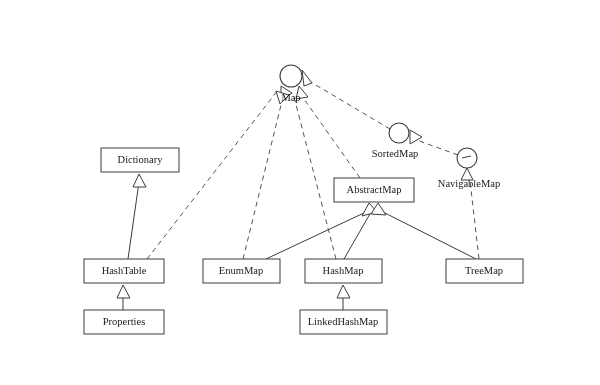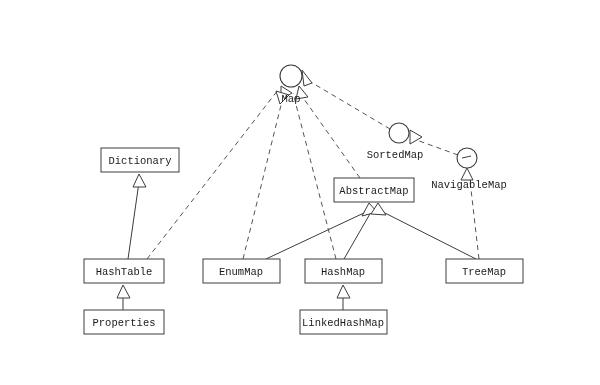--- a/index.html
+++ b/index.html
@@ -5,21 +5,21 @@
   html, body {
     margin: 0;
     padding: 0;
     background: #ffffff;
   }
   #canvas {
     position: relative;
     width: 600px;
     height: 343px;
     background: #ffffff;
-    font-family: Liberation Mono, monospace;
+    font-family: Liberation Serif, serif;
     overflow: hidden;
   }
   #diagram-svg {
     position: absolute;
     left: 0;
     top: 0;
     width: 600px;
     height: 385px;
   }
   .cls-box {

